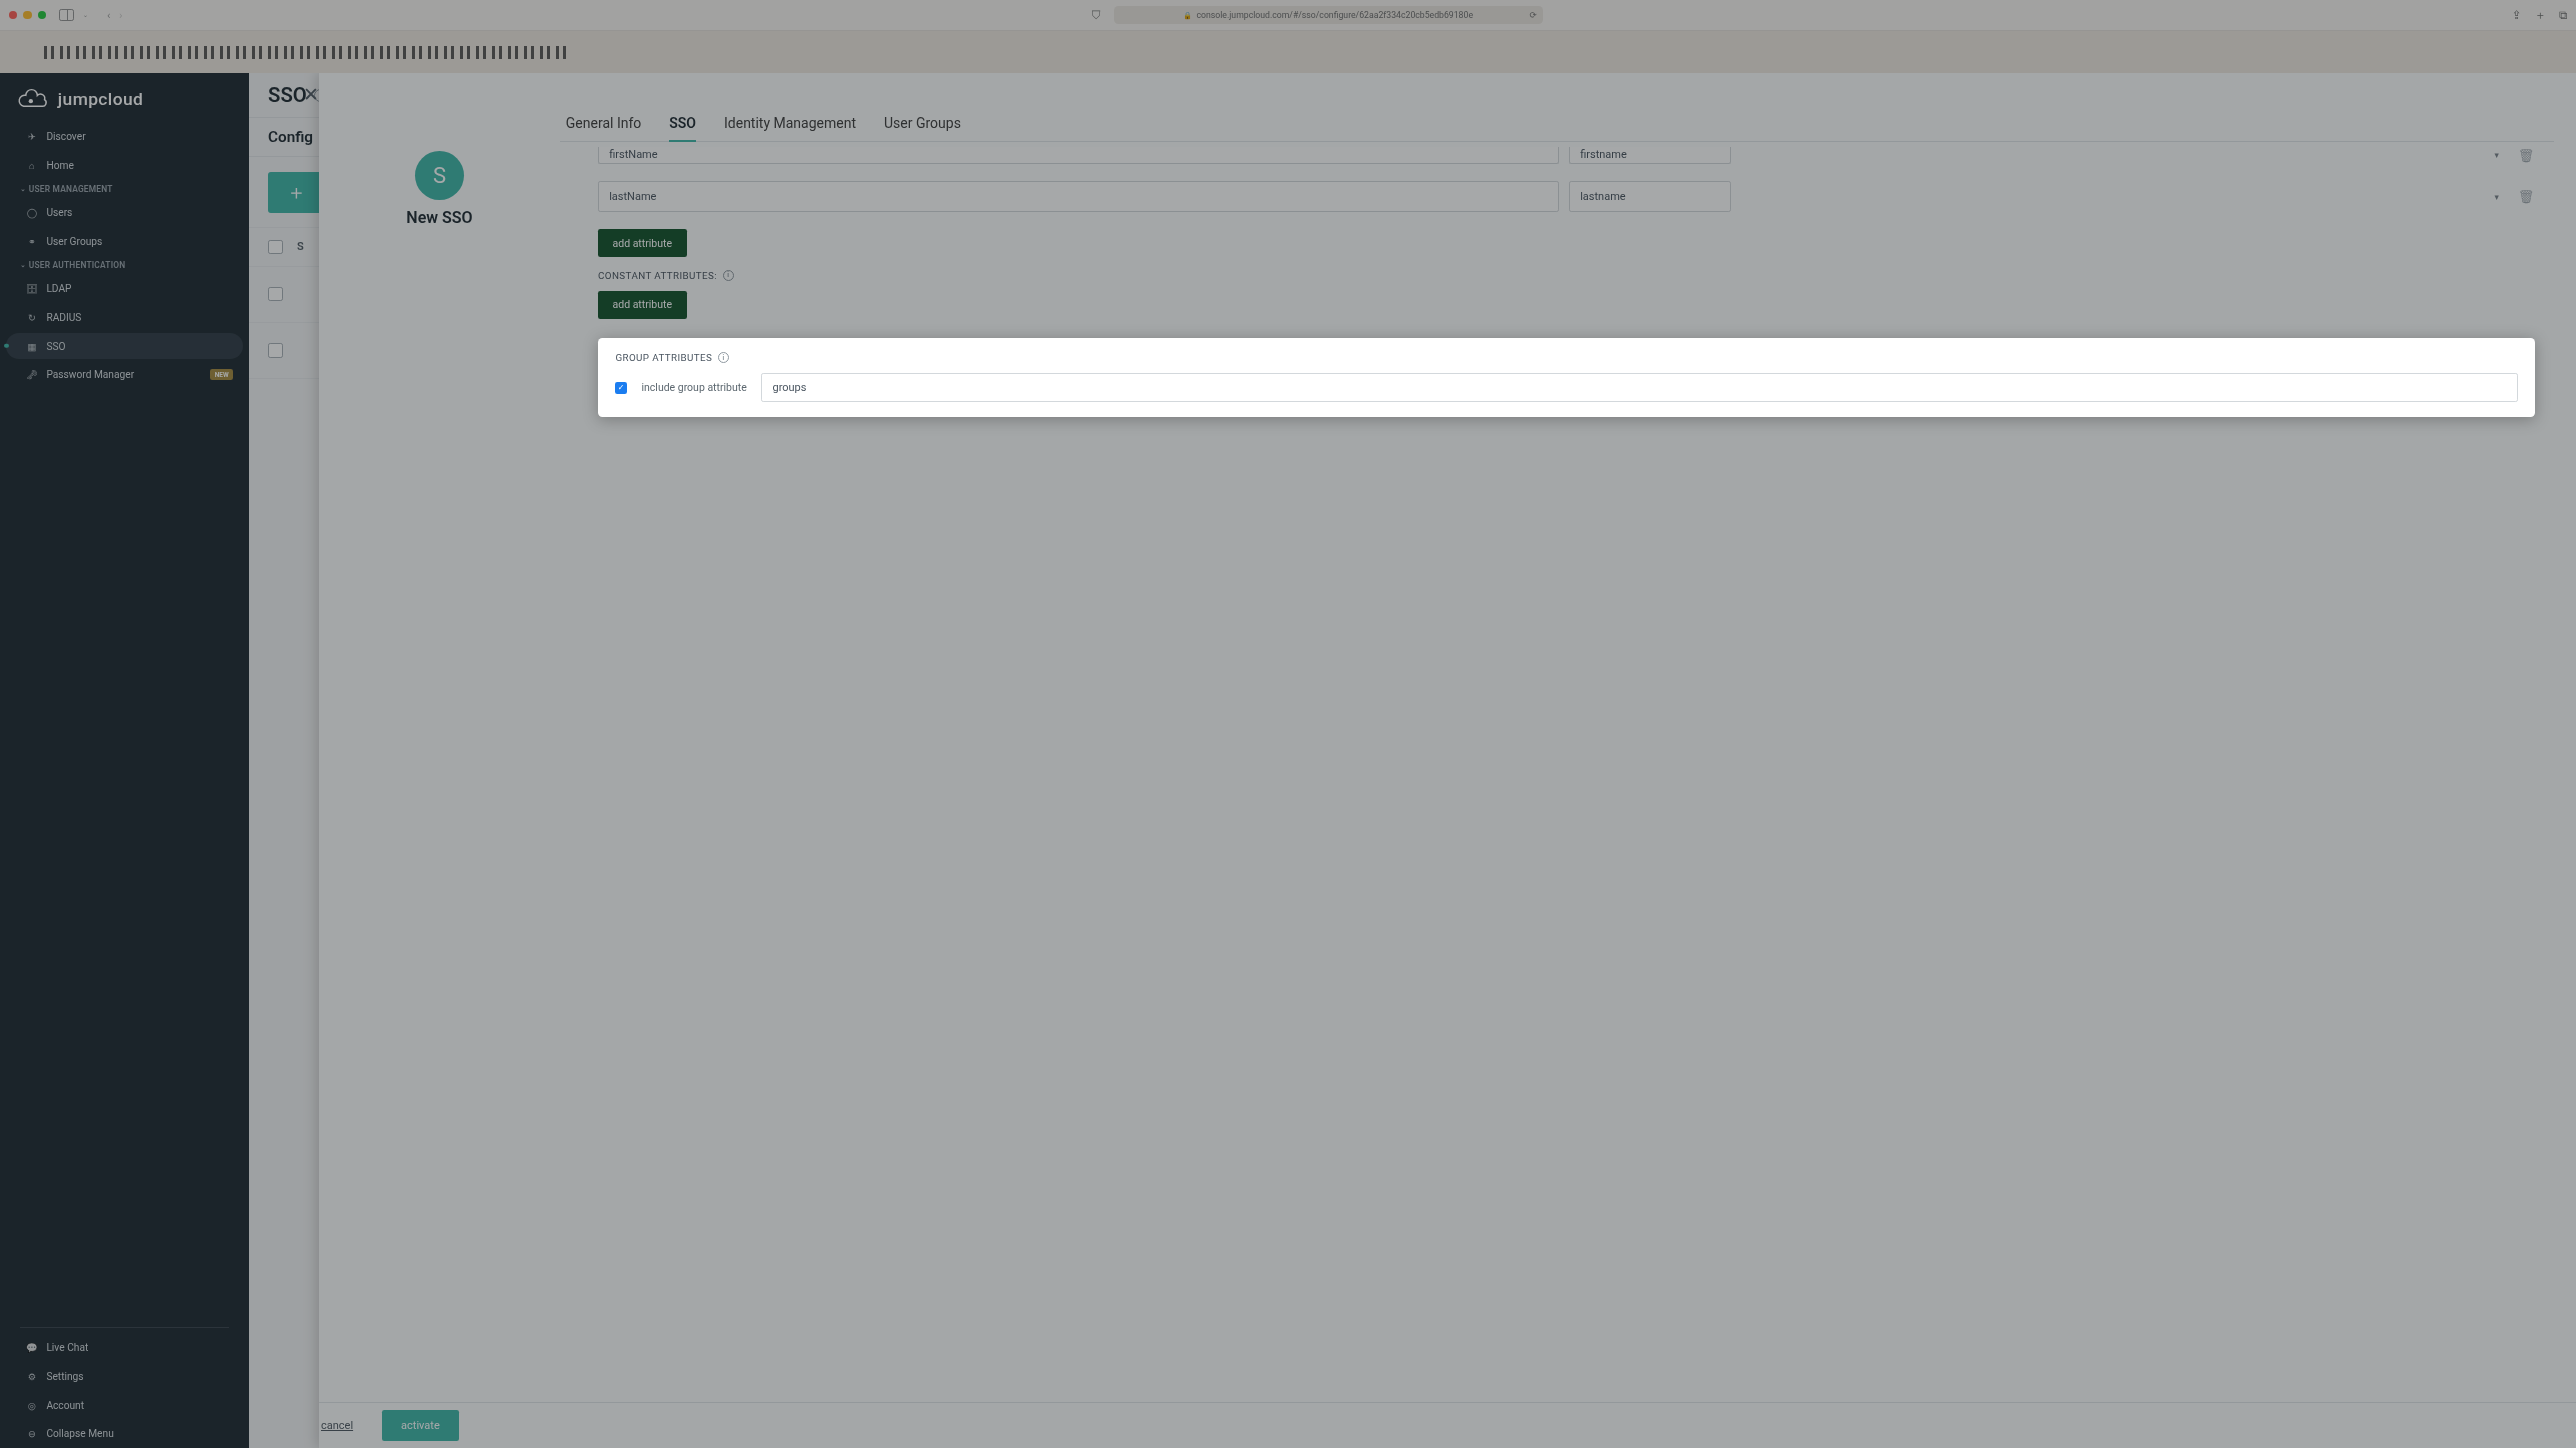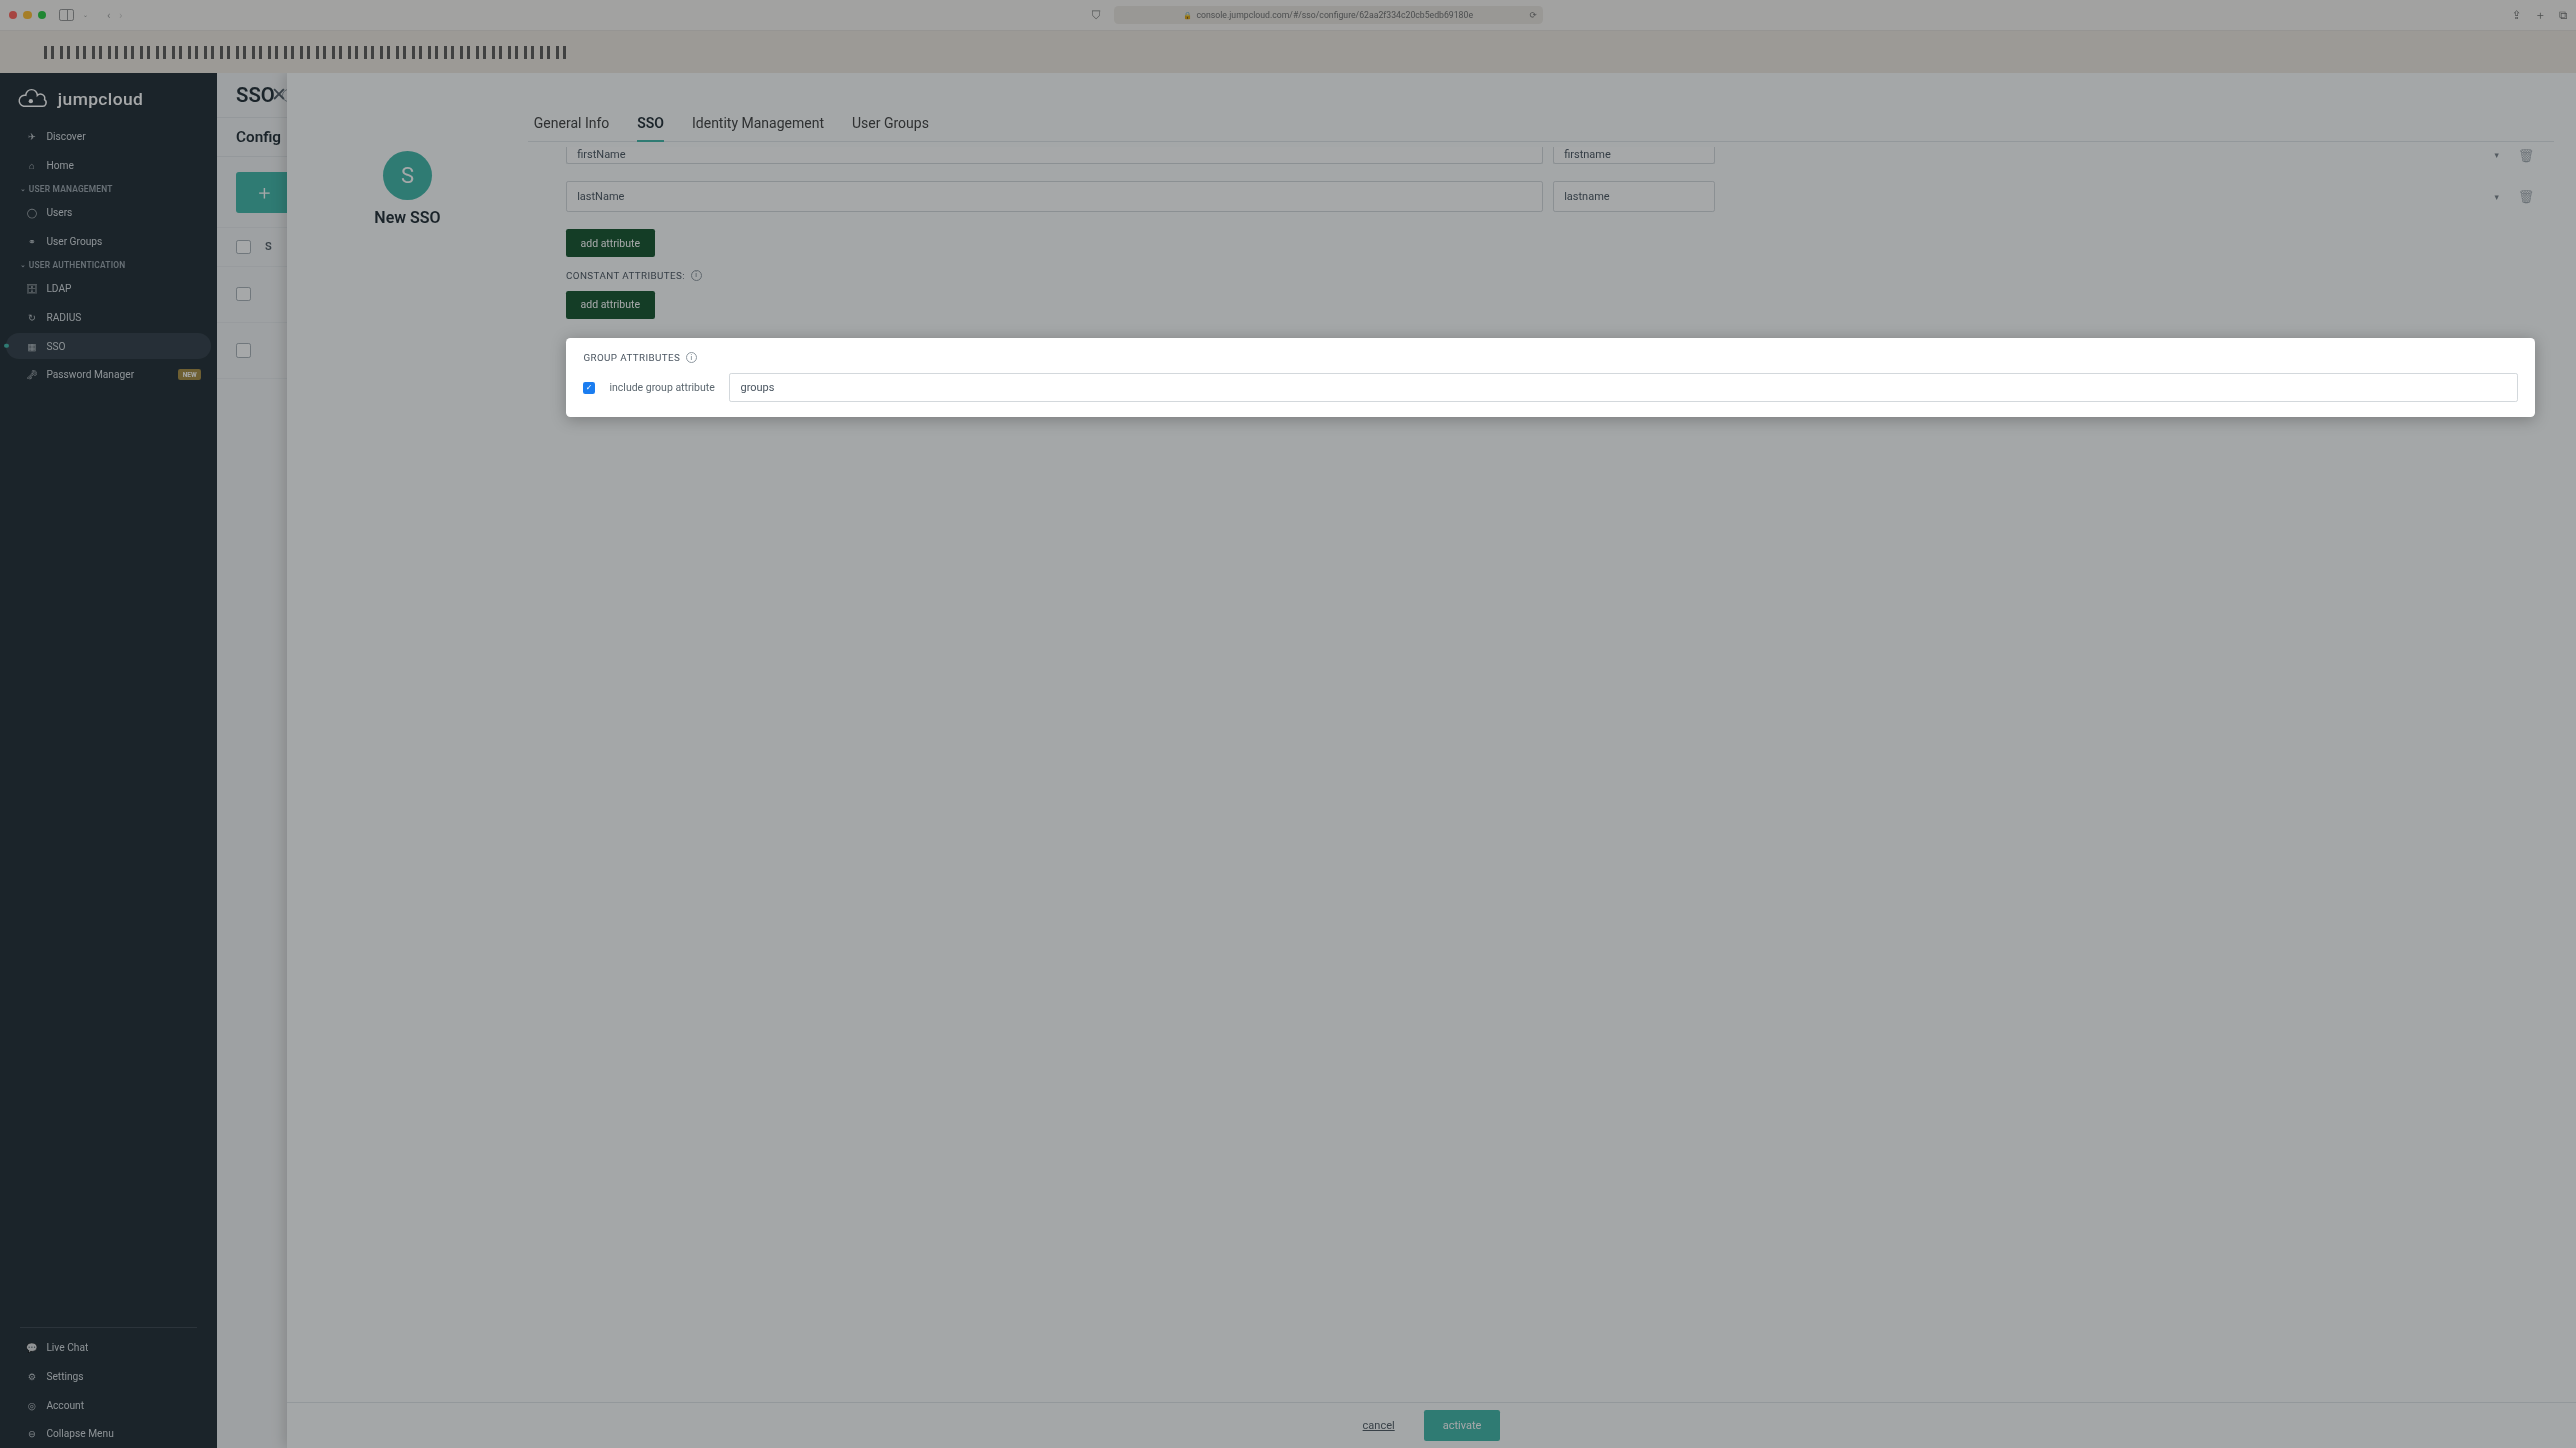--- a/index.html
+++ b/index.html
@@ -23,21 +23,21 @@
     .chrome-right { margin-left: auto; display: flex; gap: 13px; color: #6e6e6e; font-size: 11.6px; align-items: center; }
 
     
     .garble-bar { height: 42px; background: #efe9e1; display: flex; align-items: center; padding-left: 44px; }
     .garble { width: 523px; height: 13px; background: repeating-linear-gradient(90deg, #2a2a2a 0 2.9px, transparent 2.9px 7.3px, #2a2a2a 7.3px 10.2px, transparent 10.2px 16px); opacity: .75; }
 
     
     .app { position: absolute; top: 73px; left: 0; right: 0; bottom: 0; display: flex; background: #27323c; }
 
     
-    .sidebar { width: 217px; background: #202b33; color: #aeb7bf; display: flex; flex-direction: column; padding-top: 7.3px; position: relative; }
+    .sidebar { width: 249px; background: #202b33; color: #aeb7bf; display: flex; flex-direction: column; padding-top: 7.3px; position: relative; }
     .logo-row { display: flex; align-items: center; gap: 7.3px; padding: 7.3px 14.5px 13px; }
     .logo-cloud { width: 36px; height: 22px; position: relative; }
     .logo-cloud svg { width: 100%; height: 100%; }
     .logo-text { color: #fff; font-size: 17.4px; font-weight: 500; letter-spacing: 0.4px; }
 
     .nav-section-title { font-size: 8.4px; font-weight: 600; color: #9ba5ad; padding: 4.4px 10.2px 4.4px 20.3px; letter-spacing: 0.2px; cursor: pointer; display: flex; align-items: center; gap: 2.9px; }
     .nav-section-title .caret { font-size: 6.5px; }
     .nav-item { display: flex; align-items: center; gap: 8.7px; padding: 7.3px 10.2px 7.3px 20.3px; font-size: 10.2px; color: #d6dce0; cursor: pointer; border-radius: 14.5px; margin: 1.5px 5.8px; position: relative; }
     .nav-item .ico { width: 11.6px; text-align: center; font-size: 9.4px; opacity: .85; }
     .nav-item.active { background: #313d47; }
@@ -94,21 +94,21 @@
     .btn-chip { background: #14532d; color: #fff; border: none; padding: 7.3px 14.5px; font-size: 10.5px; border-radius: 2.2px; cursor: pointer; }
 
     
     .highlight-card { background: #fff; border-radius: 4.4px; padding: 14.5px 17.4px; box-shadow: 0 2.9px 14.5px rgba(0,0,0,.25); margin-top: 19px; position: relative; z-index: 20; }
     .hl-row { display: flex; align-items: center; gap: 14.5px; margin-top: 10.2px; }
     .chk-blue { width: 11.6px; height: 11.6px; border-radius: 2.2px; background: #1b7df0; display: inline-flex; align-items: center; justify-content: center; color: #fff; font-size: 8px; }
     .hl-label { font-size: 10.5px; color: #5d6870; }
     .hl-input { flex: 1; height: 29px; border: 0.7px solid #d3d8dc; border-radius: 2.2px; padding: 0 10.2px; font-size: 11px; color: #4a5560; }
 
     
-    .panel-footer { height: 46px; border-top: 0.7px solid #e1e5e8; display: flex; align-items: center; justify-content: center; gap: 29px; padding: 0 2px; background: #fcfdfd; }
+    .panel-footer { height: 46px; border-top: 0.7px solid #e1e5e8; display: flex; align-items: center; justify-content: flex-start; gap: 29px; padding: 0 2px; background: #fcfdfd; }
     .cancel-link { color: #4f5a63; font-size: 11px; text-decoration: underline; cursor: pointer; }
     .activate-btn { background: #3fb6a8; color: #fff; border: none; padding: 8.7px 19px; font-size: 11px; border-radius: 2.2px; cursor: pointer; }
 
     
     .global-dim { position: absolute; inset: 0; background: rgba(20,25,30,.38); z-index: 10; pointer-events: none; }
     
     .panel-footer, .panel-close, .tabs { z-index: 2; position: relative; }
   </style>
 </head>
 <body>

